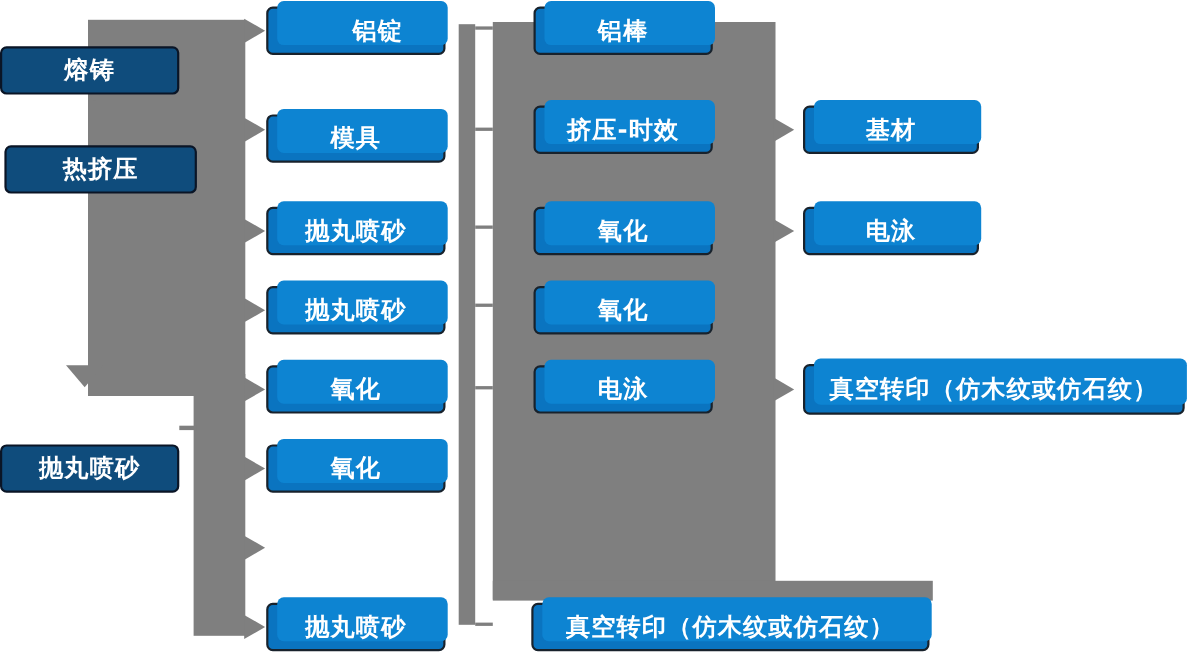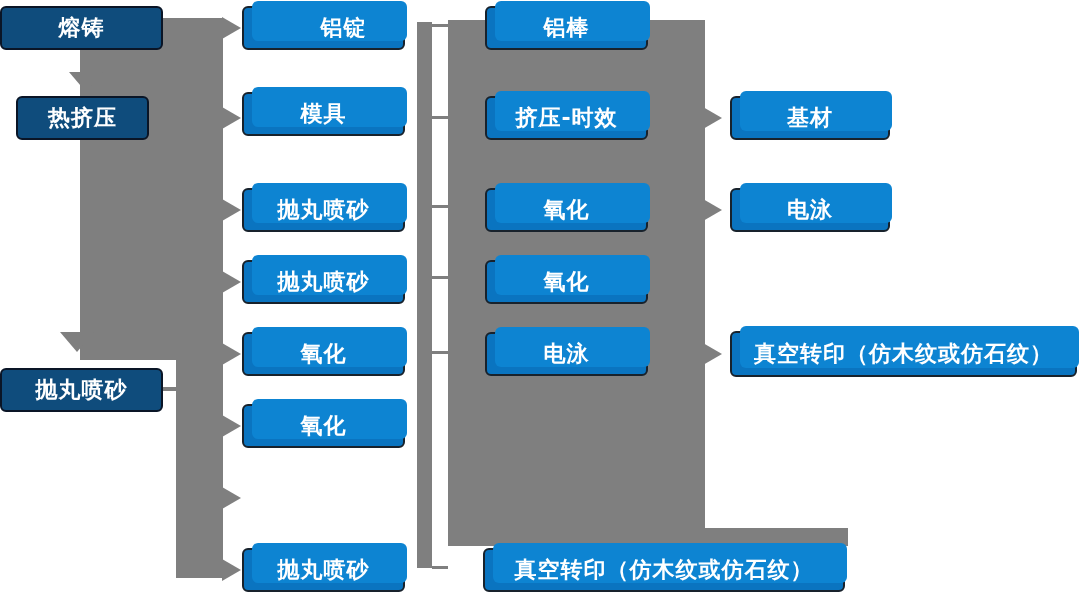--- a/index.html
+++ b/index.html
@@ -25,21 +25,21 @@
     background:var(--light-box,#0a74c0);
     border:2px solid var(--box-border,#18222c);
     border-radius:6px;color:var(--text,#ffffff);
     font-size:22px;font-weight:bold;letter-spacing:1px;white-space:nowrap;
   }
   .node.light::before{
     content:"";position:absolute;z-index:-1;
     top:-7px;left:8px;right:-4px;height:100%;
     background:var(--box-highlight,#0d84d2);border-radius:6px;
   }
-  .node.dark{background:var(--dark-box,#0f4c7c);border-color:#0a1526;}
+  .node.dark{background:var(--dark-box,#0f4c7c);border-color:#0a1526;margin-top:36px;}
 </style>
 </head>
 <body>
 
 <div class="canvas">
 
   <div class="gray" style="left:80px;top:18px;width:143px;height:342px;"></div>
   <div class="gray" style="left:176px;top:340px;width:47px;height:238px;"></div>
   <div class="gray" style="left:163px;top:387px;width:16px;height:4px;"></div>
   <div class="gray" style="left:417px;top:22px;width:15px;height:546px;"></div>
@@ -63,25 +63,25 @@
   <div class="ar" style="left:222px;top:343px;"></div>
   <div class="ar" style="left:222px;top:415px;"></div>
   <div class="ar" style="left:222px;top:487px;"></div>
   <div class="ar" style="left:222px;top:559px;"></div>
 
   <div class="ar" style="left:703px;top:107px;"></div>
   <div class="ar" style="left:703px;top:199px;"></div>
   <div class="ar" style="left:703px;top:343px;"></div>
 
   <div class="node dark" style="left:0px;top:6px;width:163px;">熔铸</div>
-  <div class="node dark" style="left:16px;top:96px;width:133px;">热挤压</div>
+  <div class="node dark" style="left:4px;top:96px;width:175px;">热挤压</div>
   <div class="node dark" style="left:0px;top:368px;width:163px;">抛丸喷砂</div>
 
   <div class="node light" style="left:242px;top:6px;width:163px;padding-left:40px;">铝锭</div>
-  <div class="node light" style="left:242px;top:92px;width:163px;text-align:right;">模具</div>
+  <div class="node light" style="left:242px;top:104px;width:163px;text-align:right;">模具</div>
   <div class="node light" style="left:242px;top:188px;width:163px;">抛丸喷砂</div>
   <div class="node light" style="left:242px;top:260px;width:163px;">抛丸喷砂</div>
   <div class="node light" style="left:242px;top:332px;width:163px;">氧化</div>
   <div class="node light" style="left:242px;top:404px;width:163px;">氧化</div>
   <div class="node light" style="left:242px;top:548px;width:163px;">抛丸喷砂</div>
 
   <div class="node light" style="left:485px;top:6px;width:163px;">铝棒</div>
   <div class="node light" style="left:485px;top:96px;width:163px;">挤压-时效</div>
   <div class="node light" style="left:485px;top:188px;width:163px;">氧化</div>
   <div class="node light" style="left:485px;top:260px;width:163px;">氧化</div>

